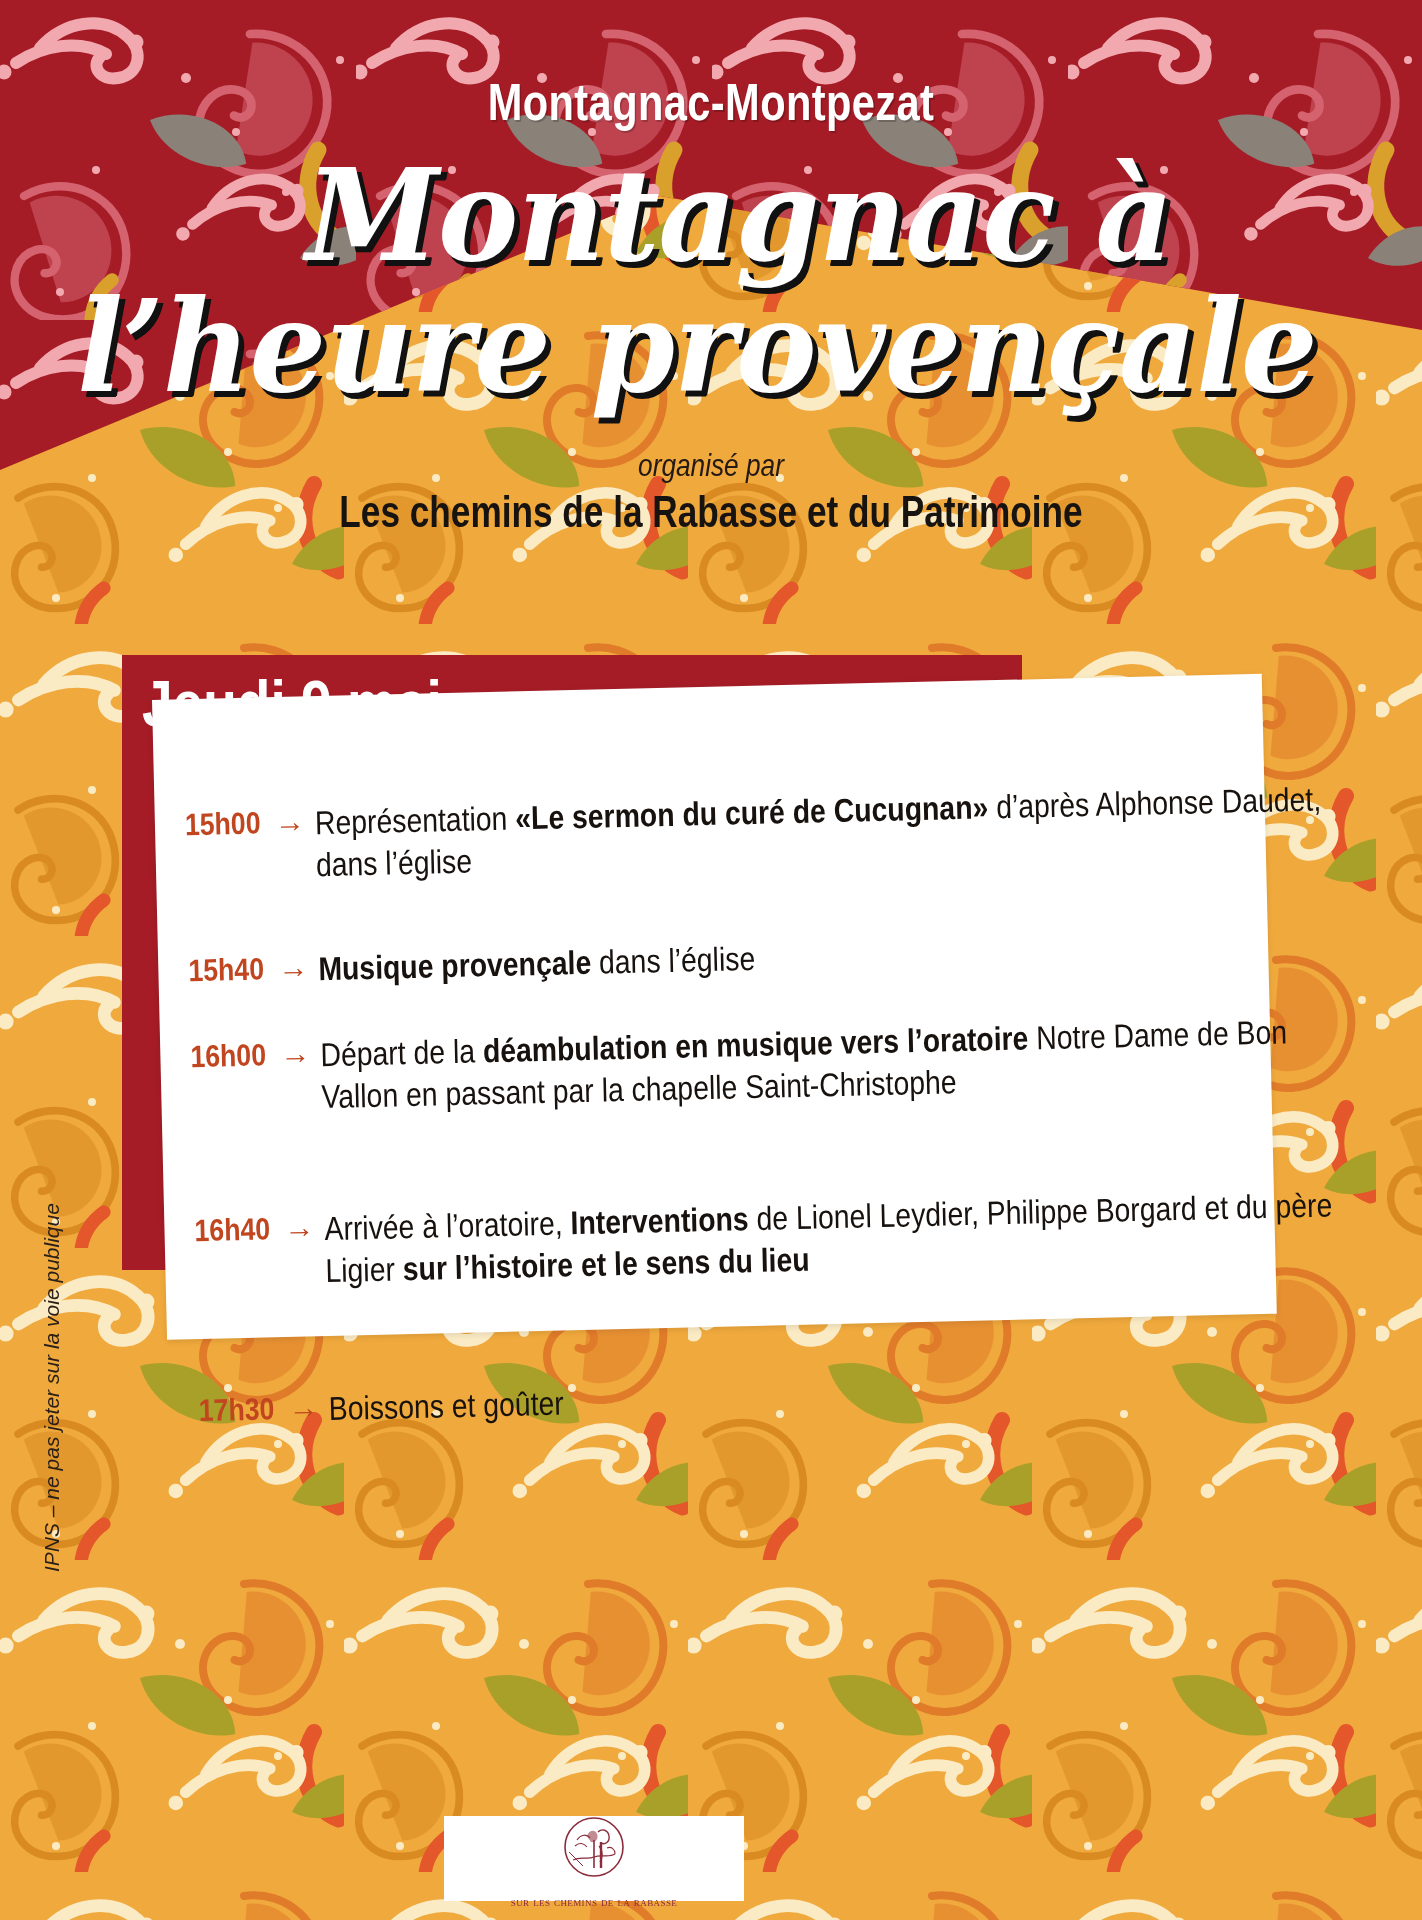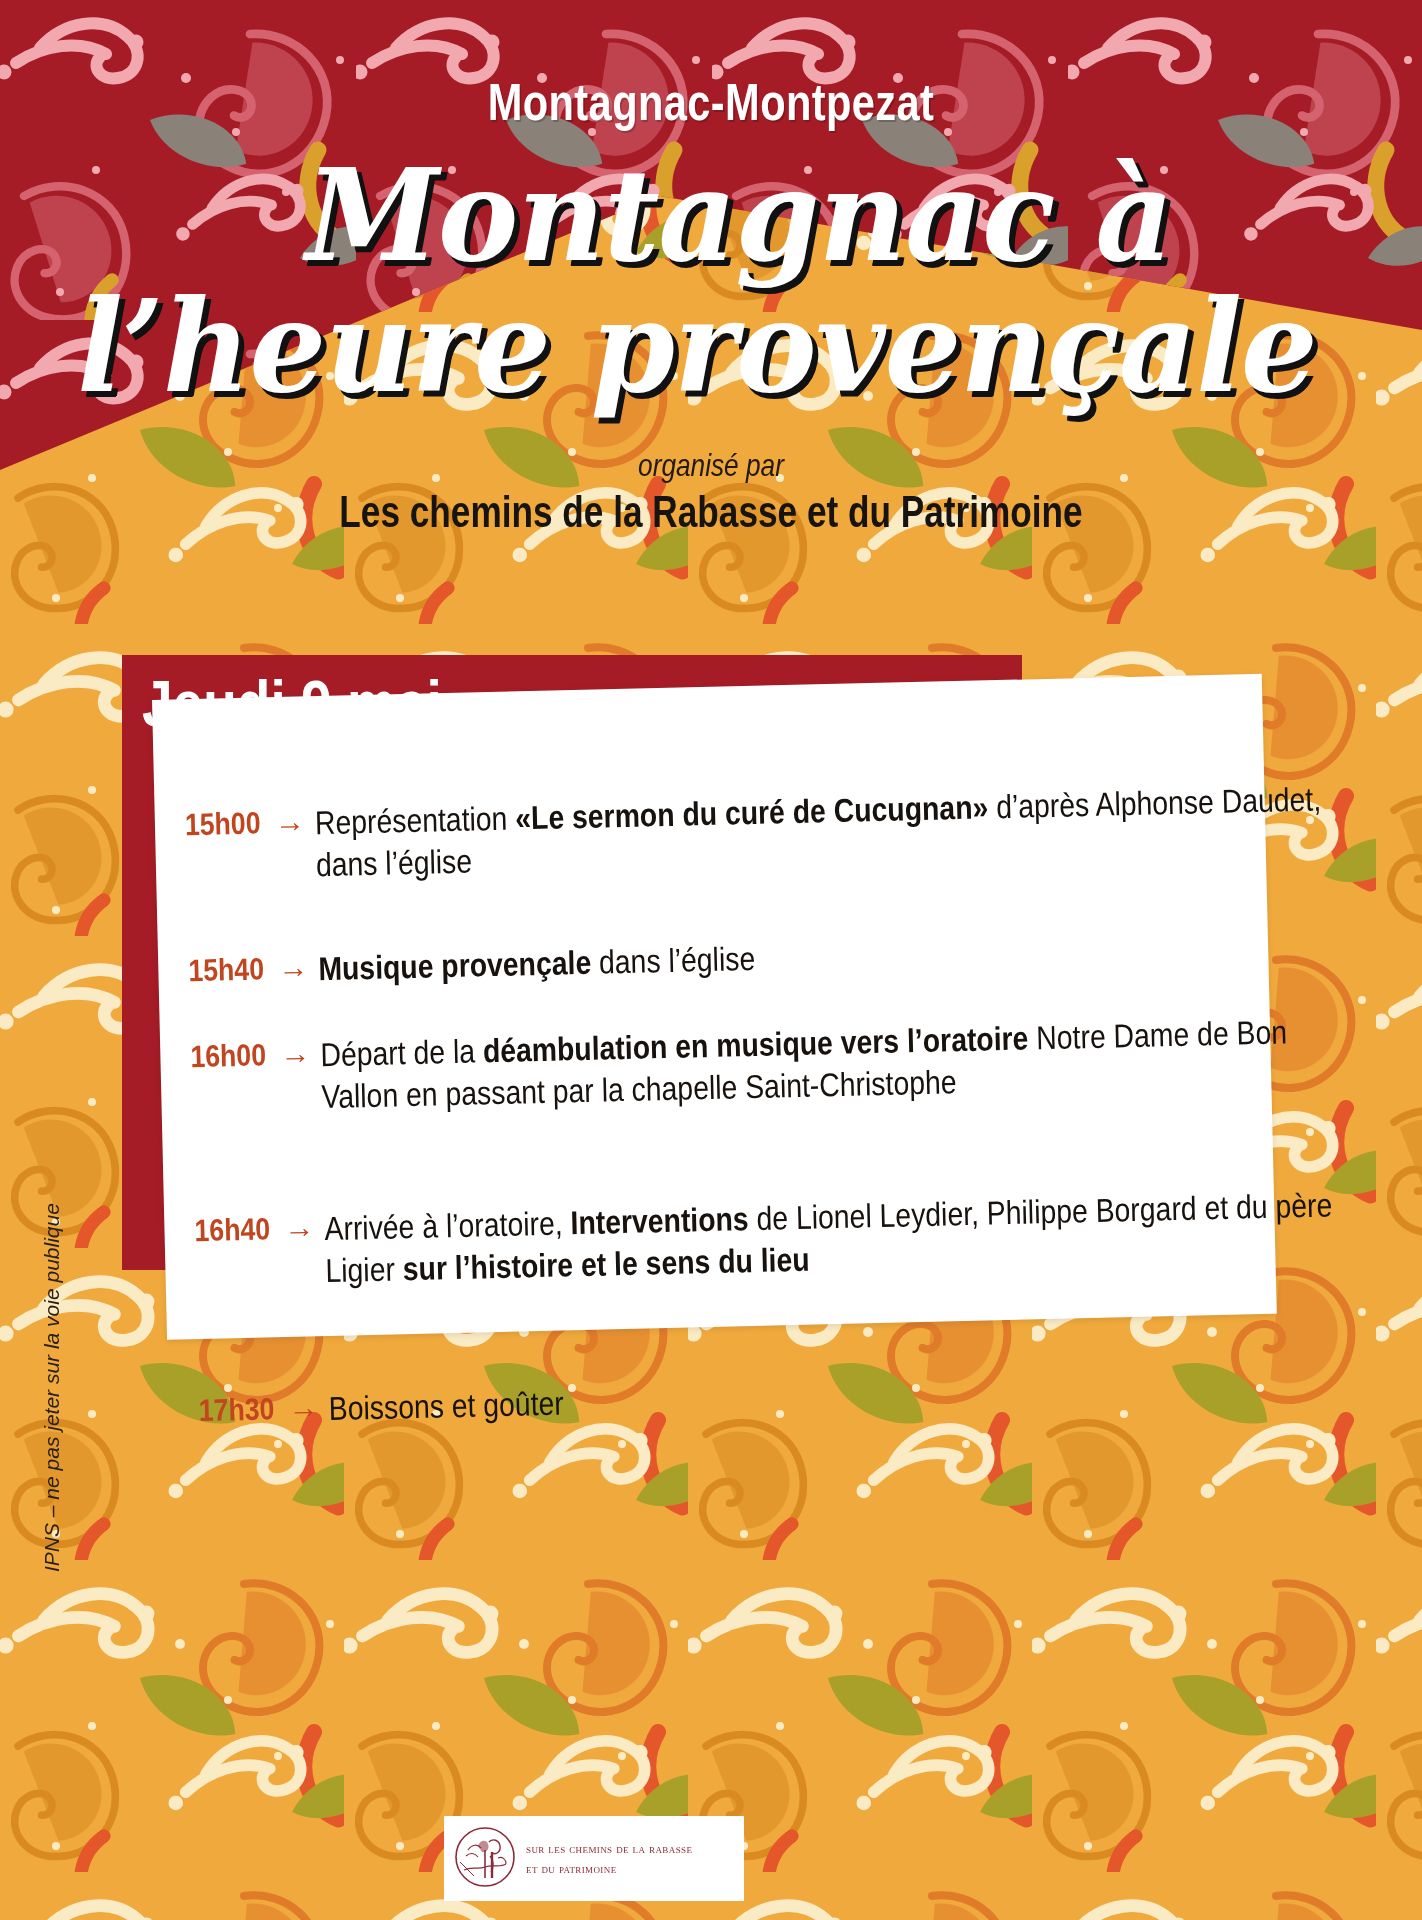--- a/index.html
+++ b/index.html
@@ -127,20 +127,21 @@
   .row .cols{display:flex;align-items:flex-start;}
   .row .tcol{flex:0 0 auto;padding-top:2px;white-space:nowrap;}
   .row .bcol{flex:1 1 auto;}
 
   
   .footer-logo{
     position:absolute;left:444px;top:1816px;width:300px;height:85px;
     background:#FFFFFF;
     display:flex;align-items:center;gap:10px;padding:0 10px;
     box-sizing:border-box;
+    flex-direction:column;
   }
   .logo-circle{flex:0 0 auto;}
   .logo-text{
     color:#8C2B3B;font-family:"Liberation Serif", serif;
     font-size:13px;line-height:1.5;letter-spacing:0.4px;
     font-variant:small-caps;
     text-transform:lowercase;
   }
   .logo-text span{display:block;}
 

